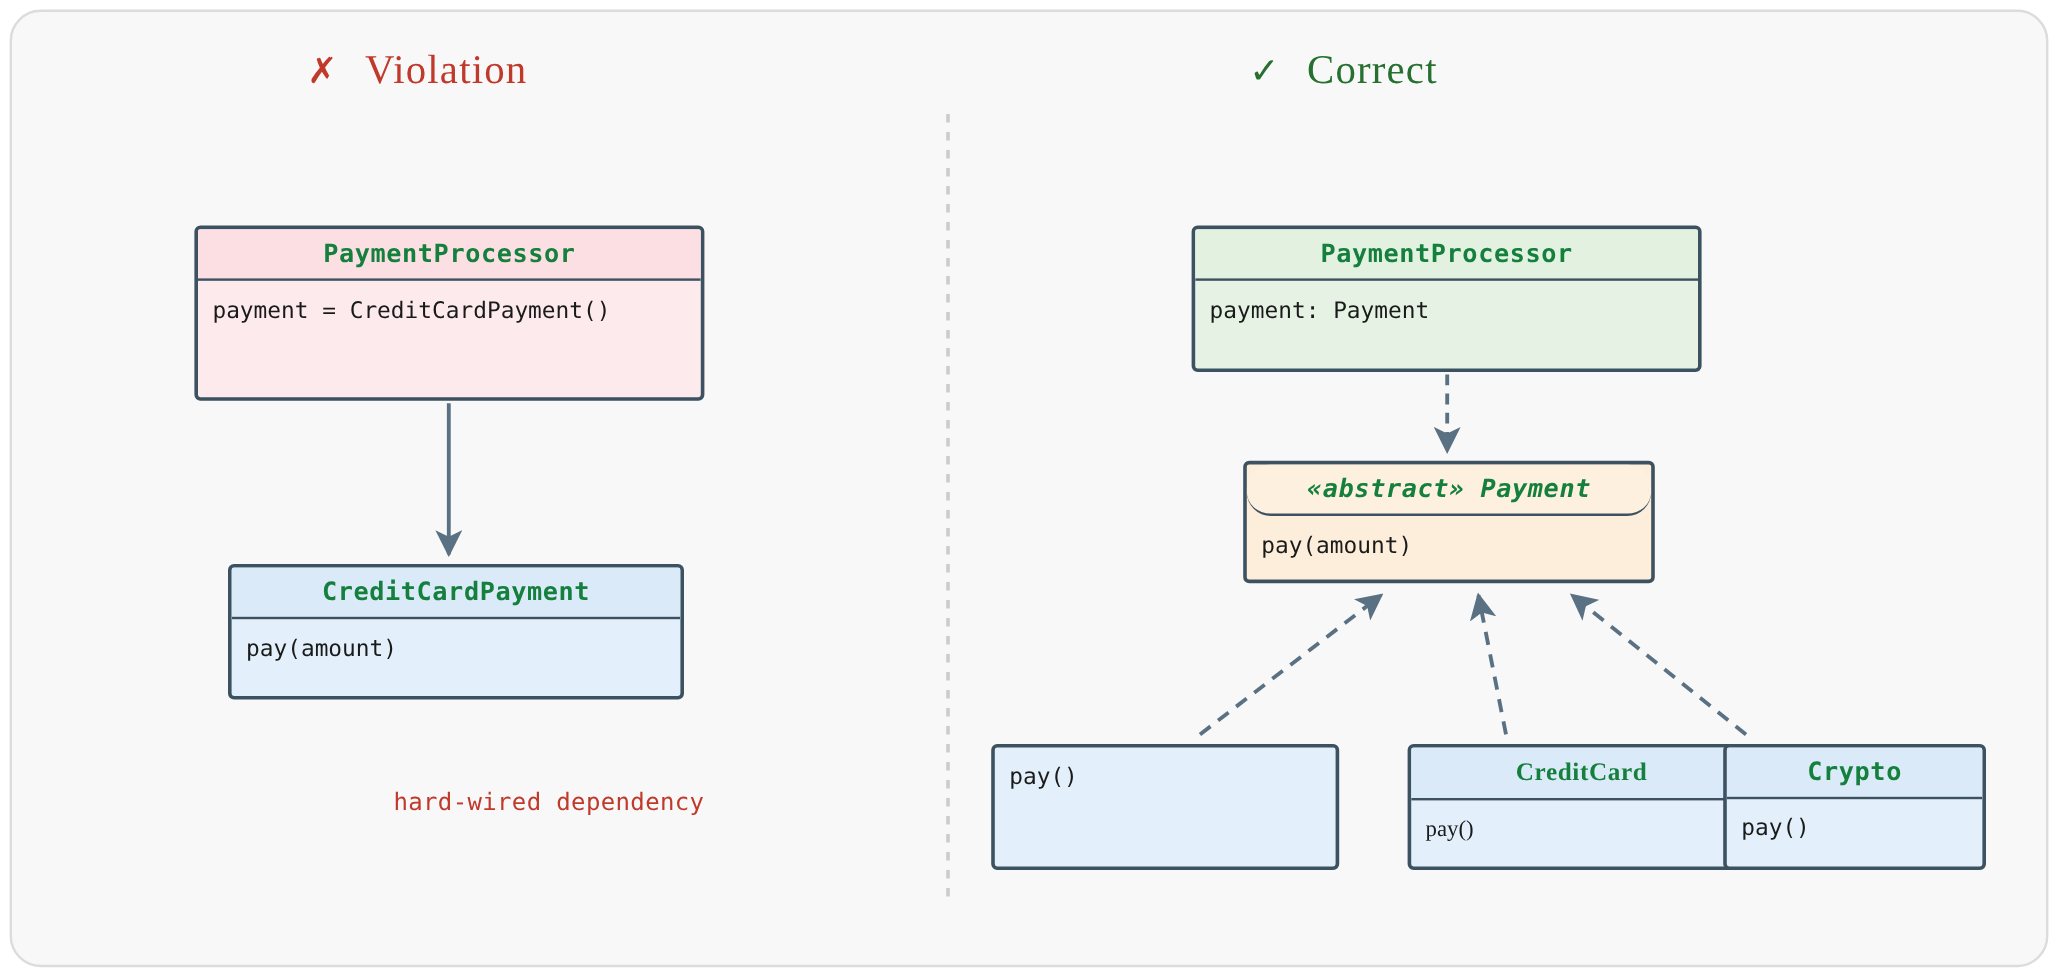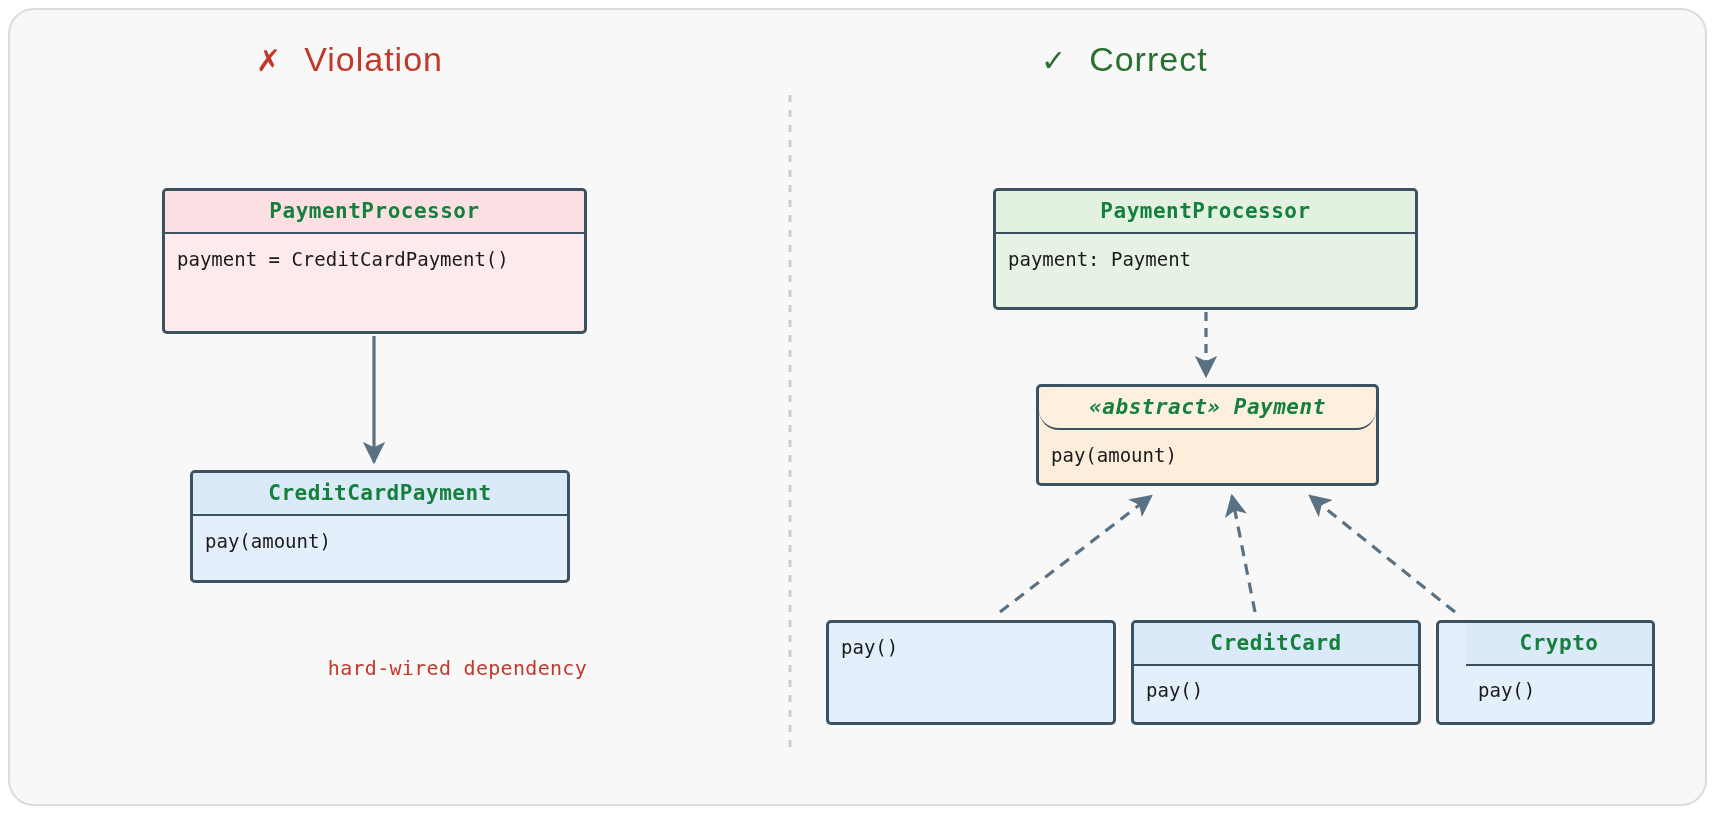--- a/index.html
+++ b/index.html
@@ -30,21 +30,21 @@
     left: 0;
     top: 0;
     width: 1717px;
     height: 816px;
     pointer-events: none;
   }
 
   
   .panel-title {
     position: absolute;
-    font-family: Liberation Sans, sans-serif;
+    font-family: Liberation Serif, serif;
     font-size: 34px;
     font-weight: 400;
     letter-spacing: 1px;
     white-space: nowrap;
   }
   .panel-title .mark {
     margin-right: 22px;
     font-size: 30px;
   }
   #title-violation {
@@ -121,24 +121,24 @@
   #box-correct-processor {
     left: 993px;  top: 188px;  width: 425px;  height: 122px;
   }
   #box-abstract-payment {
     left: 1036px; top: 384px;  width: 343px;  height: 102px;
   }
   #box-cashpayment {
     left: 826px;  top: 620px;  width: 290px;  height: 105px;
   }
   #box-creditcard {
-    left: 1131px; top: 620px;  width: 290px;  height: 105px;
+    left: 1173px; top: 620px;  width: 290px;  height: 105px; font-family: Liberation Serif, serif;
   }
   #box-crypto {
-    left: 1436px; top: 620px;  width: 219px;  height: 105px; padding-left: 27px;
+    left: 1436px; top: 620px;  width: 219px;  height: 105px;
   }
   #box-crypto .uml-body,
   #box-cashpayment .uml-body,
   #box-creditcard .uml-body {
     padding-top: 11px;
   }
 </style>
 </head>
 <body>
 

